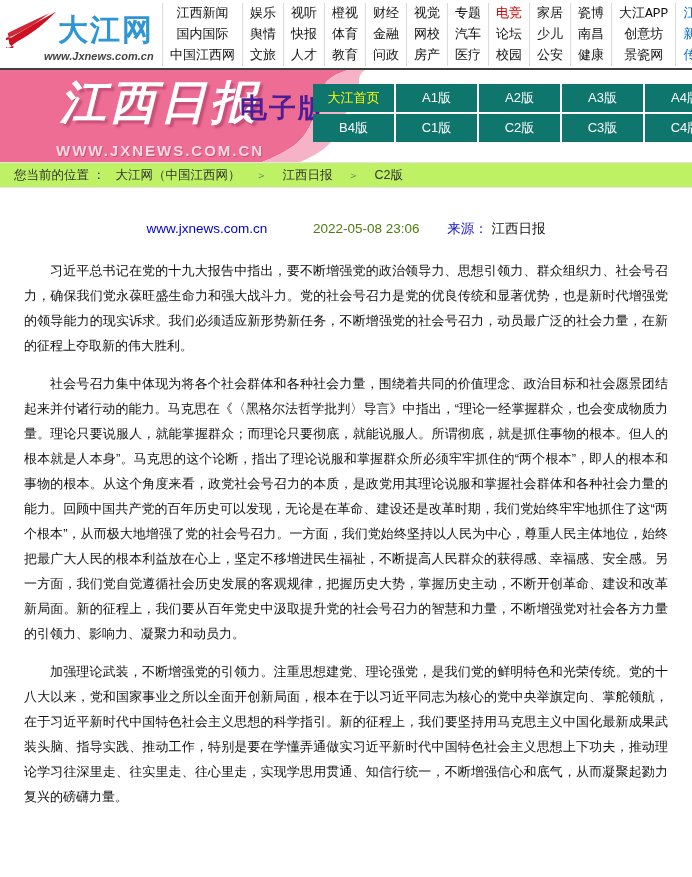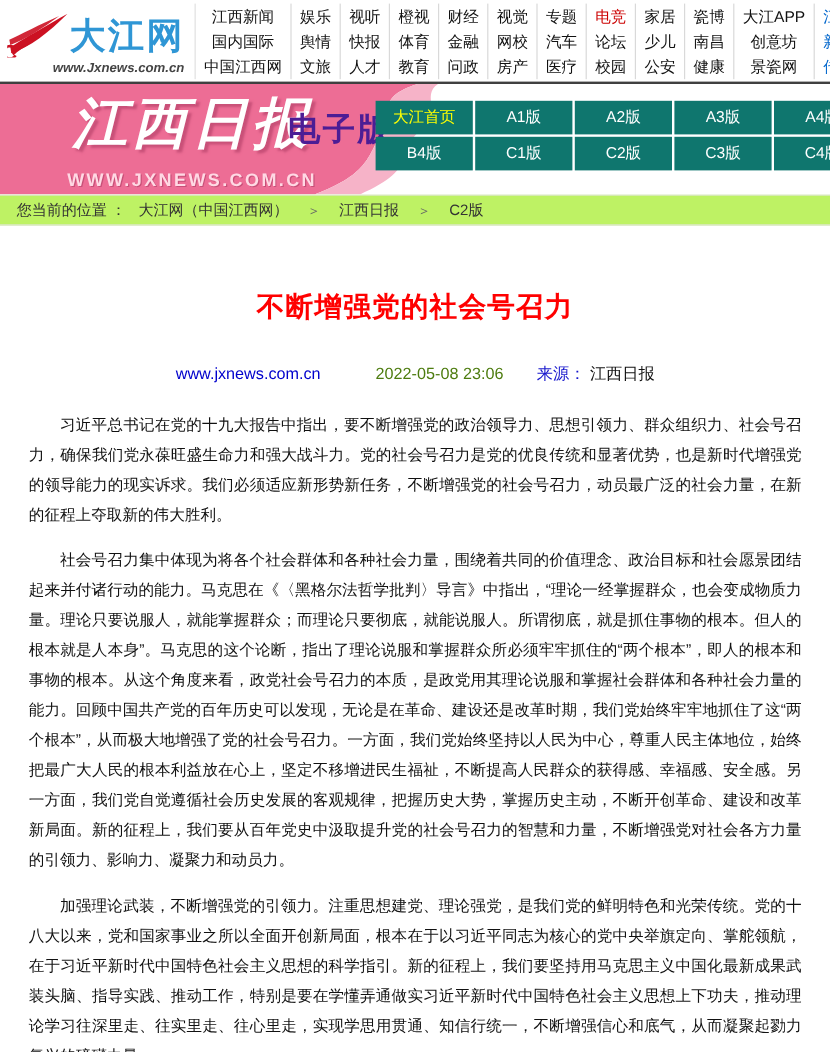--- a/index.html
+++ b/index.html
@@ -11,21 +11,21 @@
   .logo-block{width:162px;flex:0 0 auto;padding-top:8px;}
   .logo-row{display:flex;align-items:center;padding-left:6px;}
   .logo-text{color:#2f96d5;font-family:"Liberation Serif",serif;font-weight:bold;
              font-size:30px;letter-spacing:2px;line-height:30px;}
   .logo-url{font-style:italic;font-weight:bold;font-size:11px;color:#444;
             margin:-2px 0 0 44px;}
   .nav-grid{flex:1;display:flex;overflow:hidden;padding:3px 0 2px;}
   .nav-col{display:flex;flex-direction:column;justify-content:space-around;
            padding:0 7px;border-left:1px solid #d9d9d9;text-align:center;}
   .nav-item{font-size:13px;color:#111;line-height:20px;text-decoration:none;
-            white-space:nowrap;cursor:pointer;}
+            white-space:nowrap;cursor:pointer;font-family:Liberation Mono, monospace;}
   .nav-item.hl{color:#cc0000;text-align:right;}
   .nav-col.vert .nav-item{color:#0066cc;}
 
   
   .banner{height:92px;position:relative;overflow:hidden;background:#fff;}
   .banner-wave{position:absolute;left:0;top:0;width:692px;height:92px;}
   .masthead{position:absolute;left:60px;top:2px;font-family:"Liberation Serif",serif;
             font-weight:bold;font-style:italic;font-size:46px;color:#fff;
             text-shadow:3px 3px 2px #c85078;letter-spacing:4px;}
   .edition{position:absolute;left:240px;top:20px;color:#4c1d95;font-weight:bold;
@@ -174,21 +174,20 @@
 
   <div class="breadcrumb">
     <span>您当前的位置 ：</span>
     <a>大江网（中国江西网）</a>
     <span class="crumb-sep">＞</span>
     <a>江西日报</a>
     <span class="crumb-sep">＞</span>
     <a>C2版</a>
   </div>
 
-  <div class="article-title">不断增强党的社会号召力</div>
 
   <div class="article-meta">
     <span class="meta-url">www.jxnews.com.cn</span>
     <span class="meta-date">2022-05-08 23:06</span>
     <span class="meta-src-label">来源：</span>
     <span class="meta-src">江西日报</span>
   </div>
 
 
   <div class="article-body">

